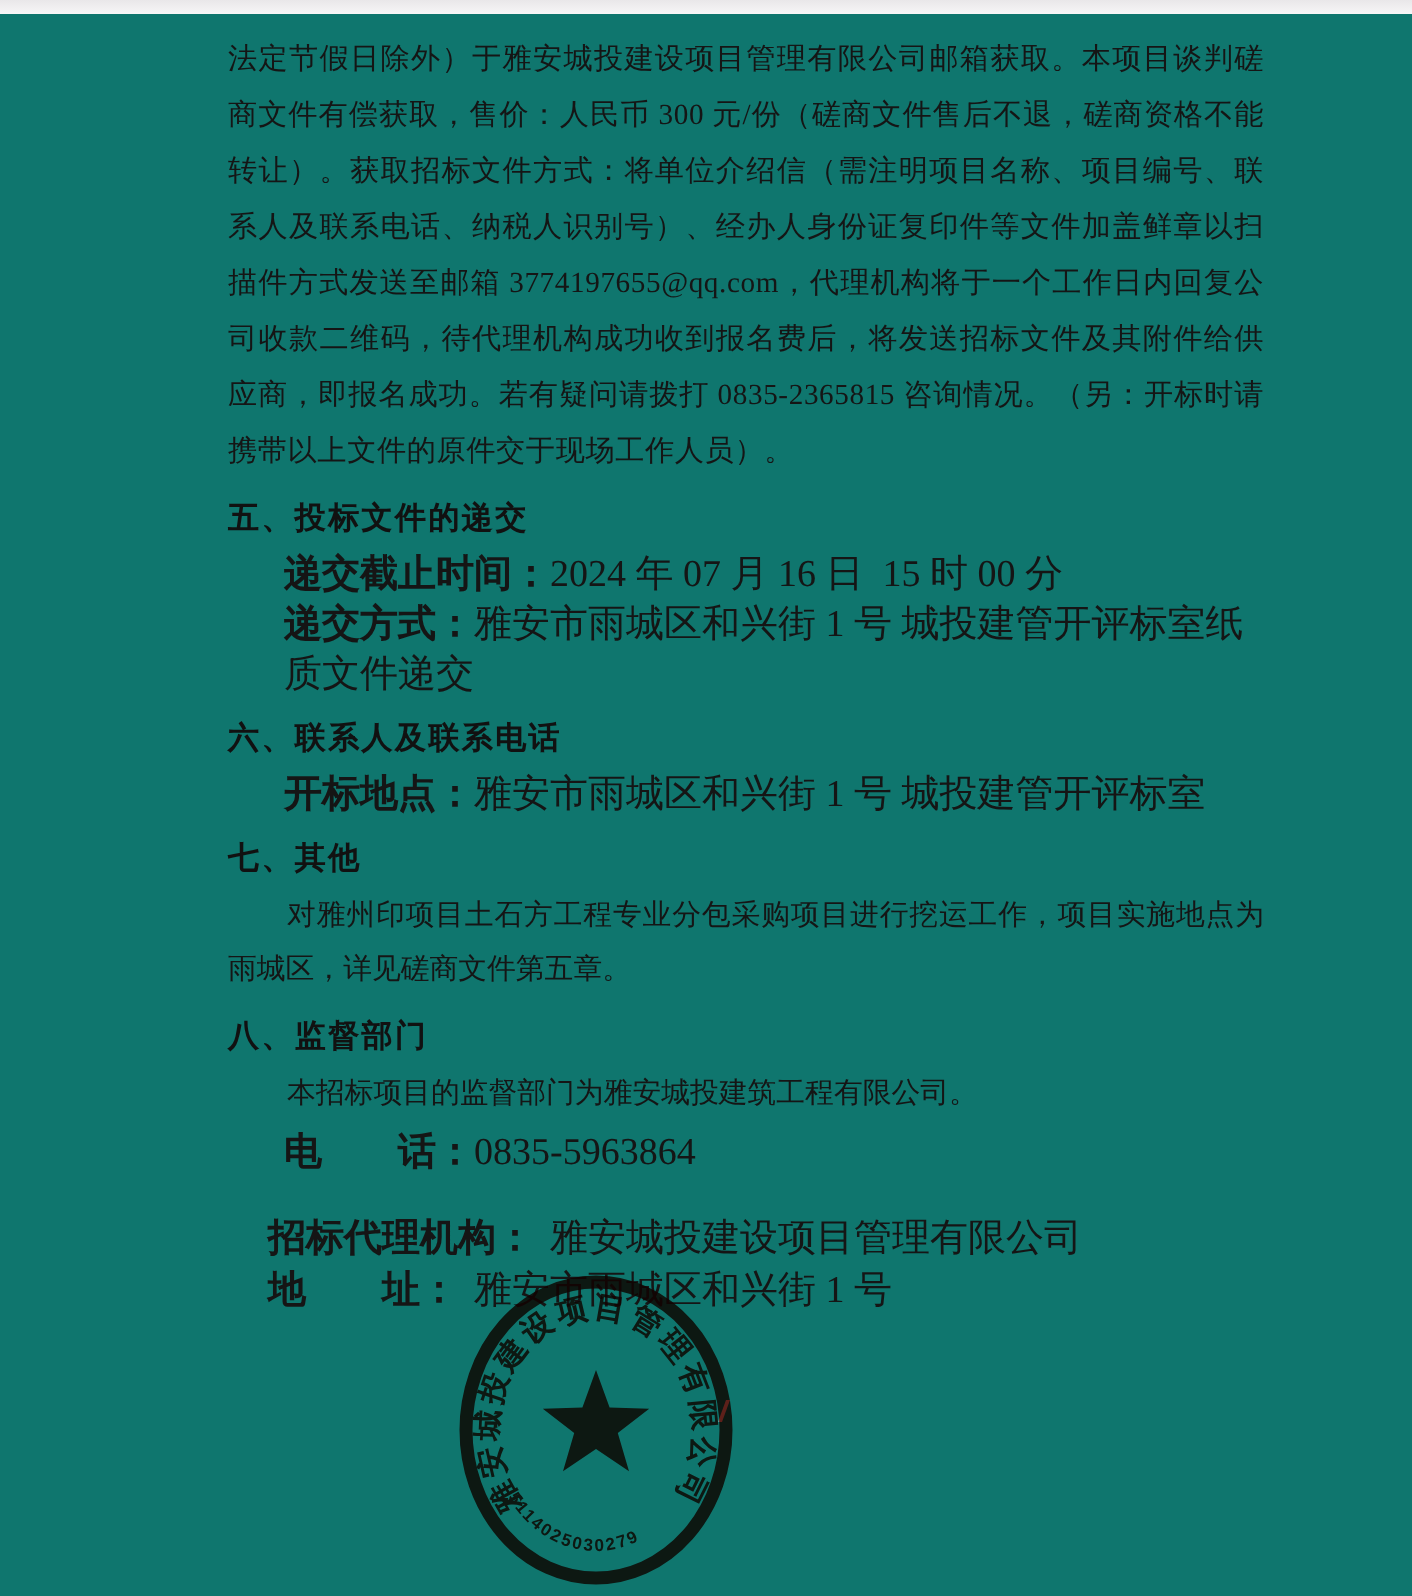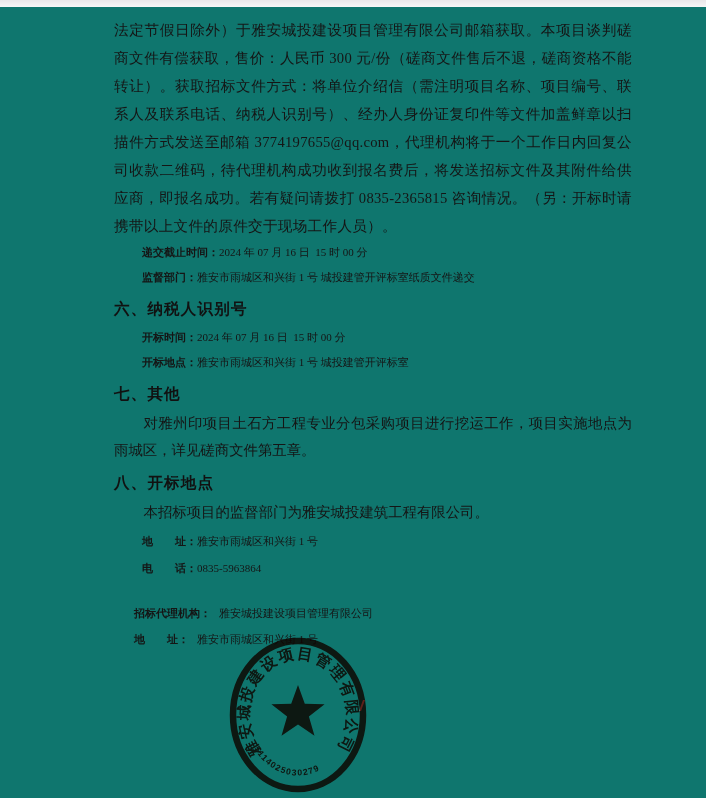--- a/index.html
+++ b/index.html
@@ -5,21 +5,21 @@
   html,body{margin:0;padding:0;background:#ffffff;}
   .page{position:relative;width:706px;height:798px;background:#0f766e;overflow:hidden;
         font-family:"Liberation Serif","DejaVu Serif",serif;color:#151515;}
   .top-edge{position:absolute;top:0;left:0;width:706px;height:7px;
         background:linear-gradient(#e9e7e9,#f7f6f7);}
   .doc{position:absolute;left:114px;top:8px;width:518px;}
   .intro{margin:8px 0 0 0;font-size:14.6px;line-height:28px;text-align:justify;
         letter-spacing:0.3px;}
   h3.sec{font-size:15.5px;font-weight:bold;margin:9px 0 5px 0;letter-spacing:1.2px;
         font-family:"Liberation Sans","DejaVu Sans",sans-serif;color:#111;}
-  .item{margin:0 0 0 28px;font-size:11px;line-height:25px;white-space:pre-wrap;}
+  .item{margin:0 0 0 28px;font-size:19px;line-height:25px;white-space:pre-wrap;}
   .item .lbl{font-weight:bold;}
   .sec-par{margin:2px 0;font-size:14.4px;line-height:27px;text-indent:2.05em;
         text-align:justify;}
   .contact .item{line-height:27.4px;}
   .agency{margin-top:17px;}
   .agency .item{line-height:26px;margin-left:20px;}
   .agency .item .val{margin-left:8px;}
   .lbl{font-weight:bold;}
   .val{white-space:pre-wrap;}
   .stamp{position:absolute;left:227px;top:635px;width:142px;height:162px;
@@ -31,35 +31,34 @@
 </head>
 <body>
 
 <div class="page">
   <div class="top-edge"></div>
 
   <div class="doc">
 
     <p class="intro">法定节假日除外）于雅安城投建设项目管理有限公司邮箱获取。本项目谈判磋商文件有偿获取，售价：人民币 300 元/份（磋商文件售后不退，磋商资格不能转让）。获取招标文件方式：将单位介绍信（需注明项目名称、项目编号、联系人及联系电话、纳税人识别号）、经办人身份证复印件等文件加盖鲜章以扫描件方式发送至邮箱 3774197655@qq.com，代理机构将于一个工作日内回复公司收款二维码，待代理机构成功收到报名费后，将发送招标文件及其附件给供应商，即报名成功。若有疑问请拨打 0835-2365815 咨询情况。（另：开标时请携带以上文件的原件交于现场工作人员）。</p>
 
+    <h3 class="sec">五、投标文件的递交</h3>
     <div class="item"><span class="lbl">递交截止时间：</span><span class="val">2024 年 07 月 16 日  15 时 00 分</span></div>
-    <div class="item"><span class="lbl">监督部门：</span><span class="val">雅安市雨城区和兴街 1 号 城投建管开评标室纸质文件递交</span></div>
+    <div class="item"><span class="lbl">递交方式：</span><span class="val">雅安市雨城区和兴街 1 号 城投建管开评标室纸质文件递交</span></div>
 
-    <h3 class="sec">六、纳税人识别号</h3>
-    <div class="item"><span class="lbl">开标时间：</span><span class="val">2024 年 07 月 16 日  15 时 00 分</span></div>
+    <h3 class="sec">六、联系人及联系电话</h3>
     <div class="item"><span class="lbl">开标地点：</span><span class="val">雅安市雨城区和兴街 1 号 城投建管开评标室</span></div>
 
     <h3 class="sec">七、其他</h3>
     <p class="sec-par">对雅州印项目土石方工程专业分包采购项目进行挖运工作，项目实施地点为雨城区，详见磋商文件第五章。</p>
 
-    <h3 class="sec">八、开标地点</h3>
+    <h3 class="sec">八、监督部门</h3>
     <p class="sec-par">本招标项目的监督部门为雅安城投建筑工程有限公司。</p>
 
     <div class="contact">
-      <div class="item"><span class="lbl">地　　址：</span><span class="val">雅安市雨城区和兴街 1 号</span></div>
       <div class="item"><span class="lbl">电　　话：</span><span class="val">0835-5963864</span></div>
     </div>
 
     <div class="contact agency">
       <div class="item"><span class="lbl">招标代理机构：</span><span class="val">雅安城投建设项目管理有限公司</span></div>
       <div class="item"><span class="lbl">地　　址：</span><span class="val">雅安市雨城区和兴街 1 号</span></div>
 
     </div>
   </div>
 

